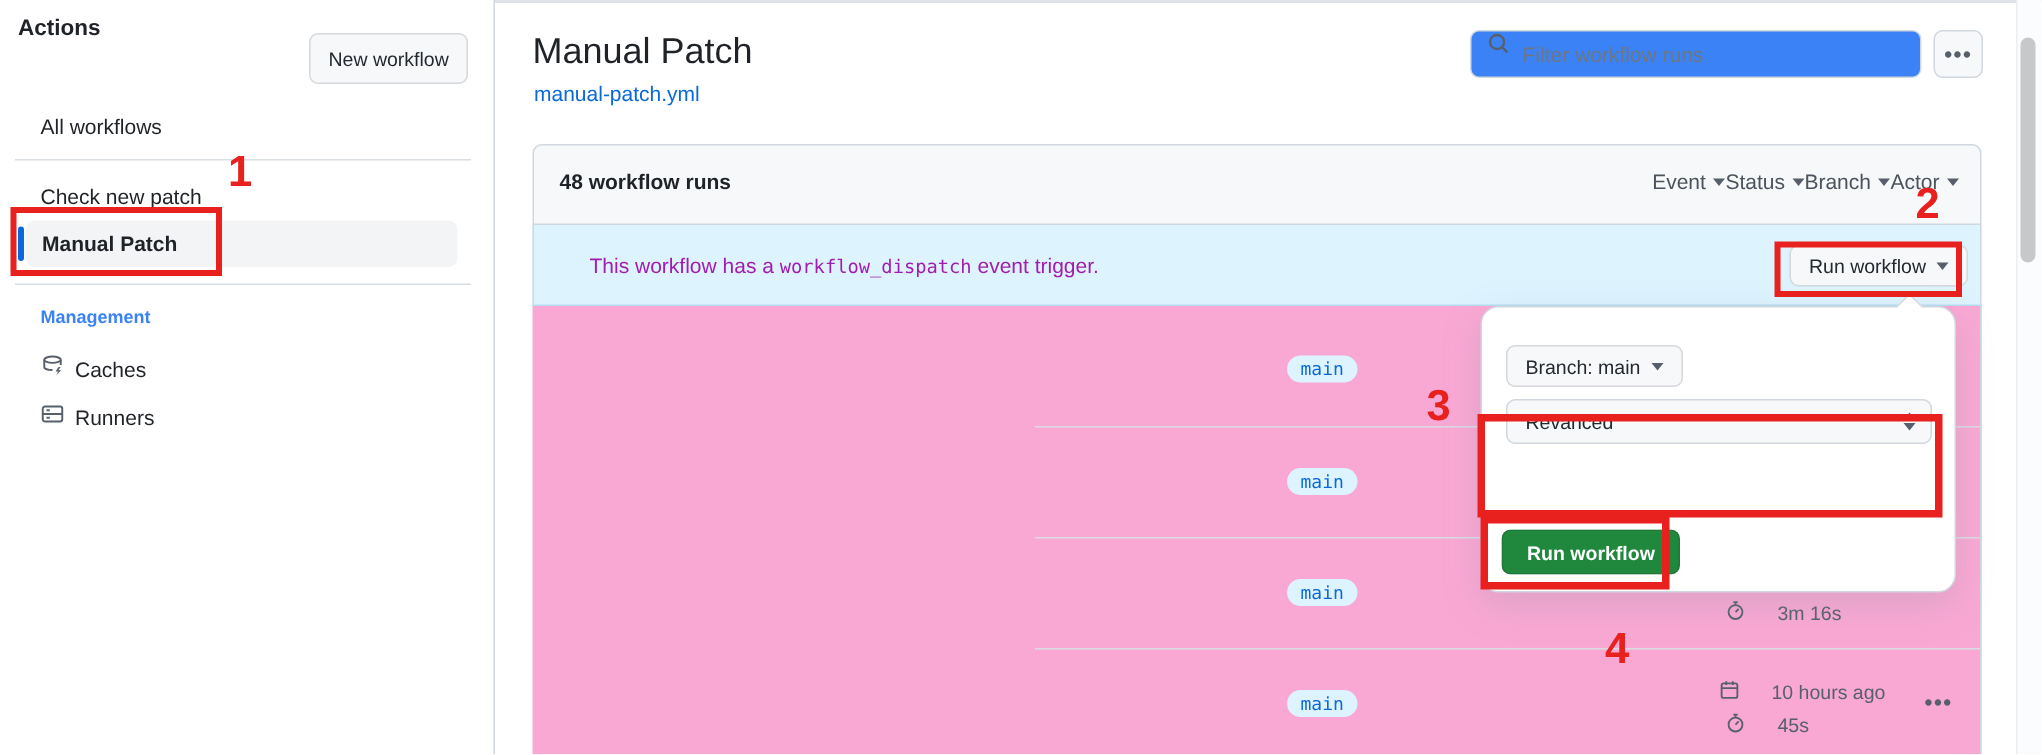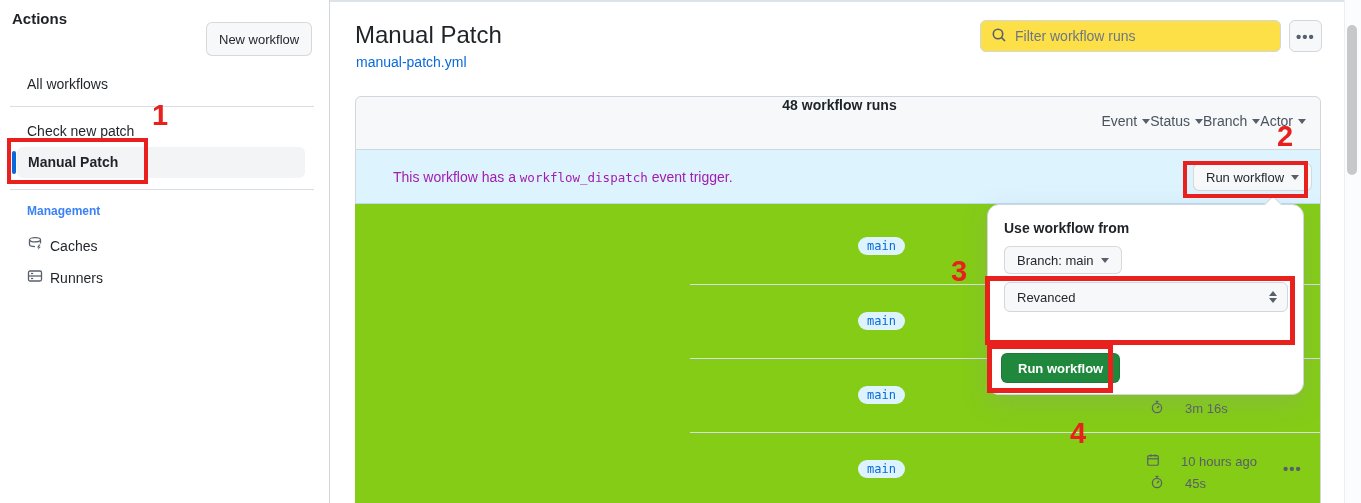--- a/index.html
+++ b/index.html
@@ -32,55 +32,55 @@
   }
   .side-accent { position:absolute; left:12px; top:151px; width:4px; height:23px; border-radius:2px; background:#0969da; }
   .side-section-label { position:absolute; left:27px; top:204px; font-size:12px; font-weight:600; color:#3b82f6; }
   .side-icon-item { position:absolute; left:27px; display:flex; align-items:center; gap:7px; cursor:pointer; }
 
   
   .main-title { position:absolute; top:21px; left:355px; font-size:24px; font-weight:500; color:#1f2328; }
   .file-link { position:absolute; top:54px; left:356px; font-size:14px; color:#0969da; cursor:pointer; }
   .search-box {
     position:absolute; top:20px; left:980px; width:301px; height:32px;
-    border:1px solid #d0d7de; border-radius:6px; background:#fde047;
-    display:flex; align-items:center; padding:0 10px; gap:8px;
+    border:1px solid #d0d7de; border-radius:6px; background:#3b82f6;
+    display:flex; padding:0 10px; gap:8px;
   }
   .search-box input {
     border:none; outline:none; flex:1; font-size:14px; color:#1f2328;
     font-family:"Liberation Sans", sans-serif; background:transparent;
   }
   .search-box input::placeholder { color:#6e7781; }
   .kebab-btn {
     position:absolute; top:20px; left:1289px; width:33px; height:32px;
     border:1px solid #d0d7de; border-radius:6px; background:#f6f8fa;
     display:flex; align-items:center; justify-content:center;
     color:#57606a; font-size:15px; font-weight:700; letter-spacing:1px; cursor:pointer;
   }
 
   
   .runs-table { position:absolute; top:96px; left:355px; width:966px; }
   .runs-header {
     height:54px; background:#f6f8fa; border:1px solid #d0d7de; border-radius:6px 6px 0 0;
-    display:flex; align-items:center; padding:0 14px 4px 17px;flex-direction:column;
+    display:flex; align-items:center; padding:0 14px 4px 17px;
   }
   .runs-count { font-weight:700; font-size:14px; }
   .filters { margin-left:auto; display:flex; }
   .filter { display:flex; align-items:center; gap:5px; color:#4b535d; font-size:14px; cursor:pointer; }
   .caret-down { width:0; height:0; border-left:4px solid transparent; border-right:4px solid transparent; border-top:5px solid #57606a; display:inline-block; }
   .banner {
     height:54px; background:#ddf4ff; border-left:1px solid #d0d7de; border-right:1px solid #d0d7de;
     border-bottom:1px solid #b7dcf0; display:flex; align-items:center; padding:0 17px; position:relative;
   }
   .banner-text { font-size:14px; color:#a21caf;margin-left:20px; }
   .banner-text .mono { font-size:12.5px; }
   .run-workflow-btn {
     position:absolute; top:13px; left:837px; height:28px; padding:0 12px; gap:7px;
   }
-  .rows { border-right:1px solid #d0d7de; position:relative; background:#84cc16; }
+  .rows { border-right:1px solid #d0d7de; position:relative; background:#f9a8d4; }
   .run-row { position:relative; }
   .row-sep { position:absolute; top:0; left:335px; right:0; height:1px; background:#d7dde3; }
   .branch-badge {
     position:absolute; left:503px; display:inline-block;
     background:#ddf4ff; color:#0969da; font-family:"DejaVu Sans Mono", monospace;
     font-size:12px; padding:2px 9px; border-radius:2em; cursor:pointer;
   }
   .meta { position:absolute; display:flex; align-items:center; gap:21px; color:#57606a; font-size:13px; }
   .row-kebab { position:absolute; color:#57606a; font-size:15px; font-weight:700; letter-spacing:1px; cursor:pointer; }
 
@@ -263,21 +263,20 @@
         </span>
         <span class="row-kebab" style="left:928px; top:28px;">
           <span>•••</span>
         </span>
       </div>
     </div>
   </div>
 
   <div class="popover">
     <div class="popover-notch"></div>
-    <div class="popover-label">Use workflow from</div>
     <button class="btn-light branch-select-btn">
       <span>Branch: main</span>
       <span class="caret-down"></span>
     </button>
     <div class="value-select">
       <span>Revanced</span>
       <span class="sort-icon">
         <span class="tri-up"></span>
           <span class="tri-dn"></span>
       </span>

